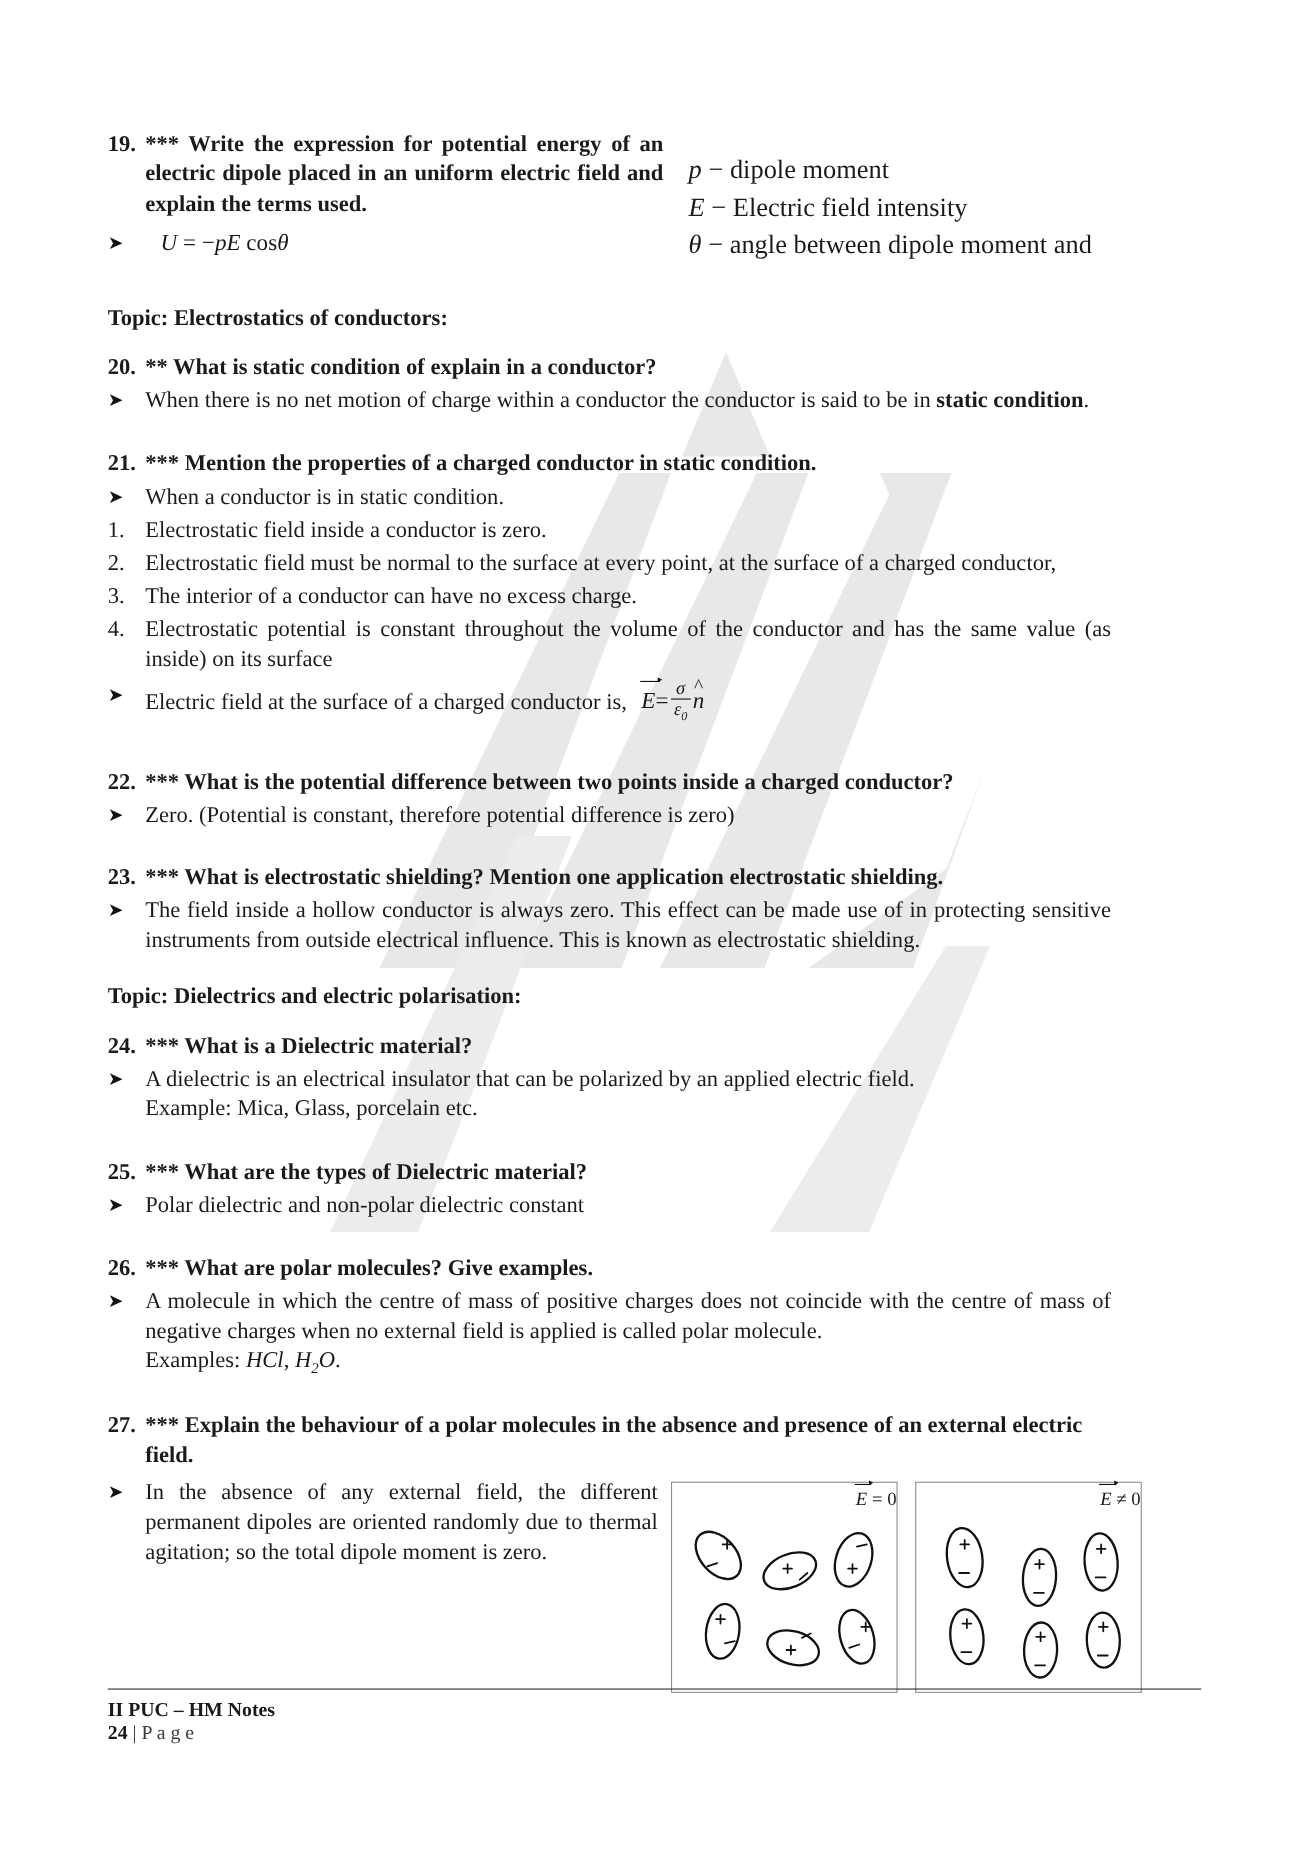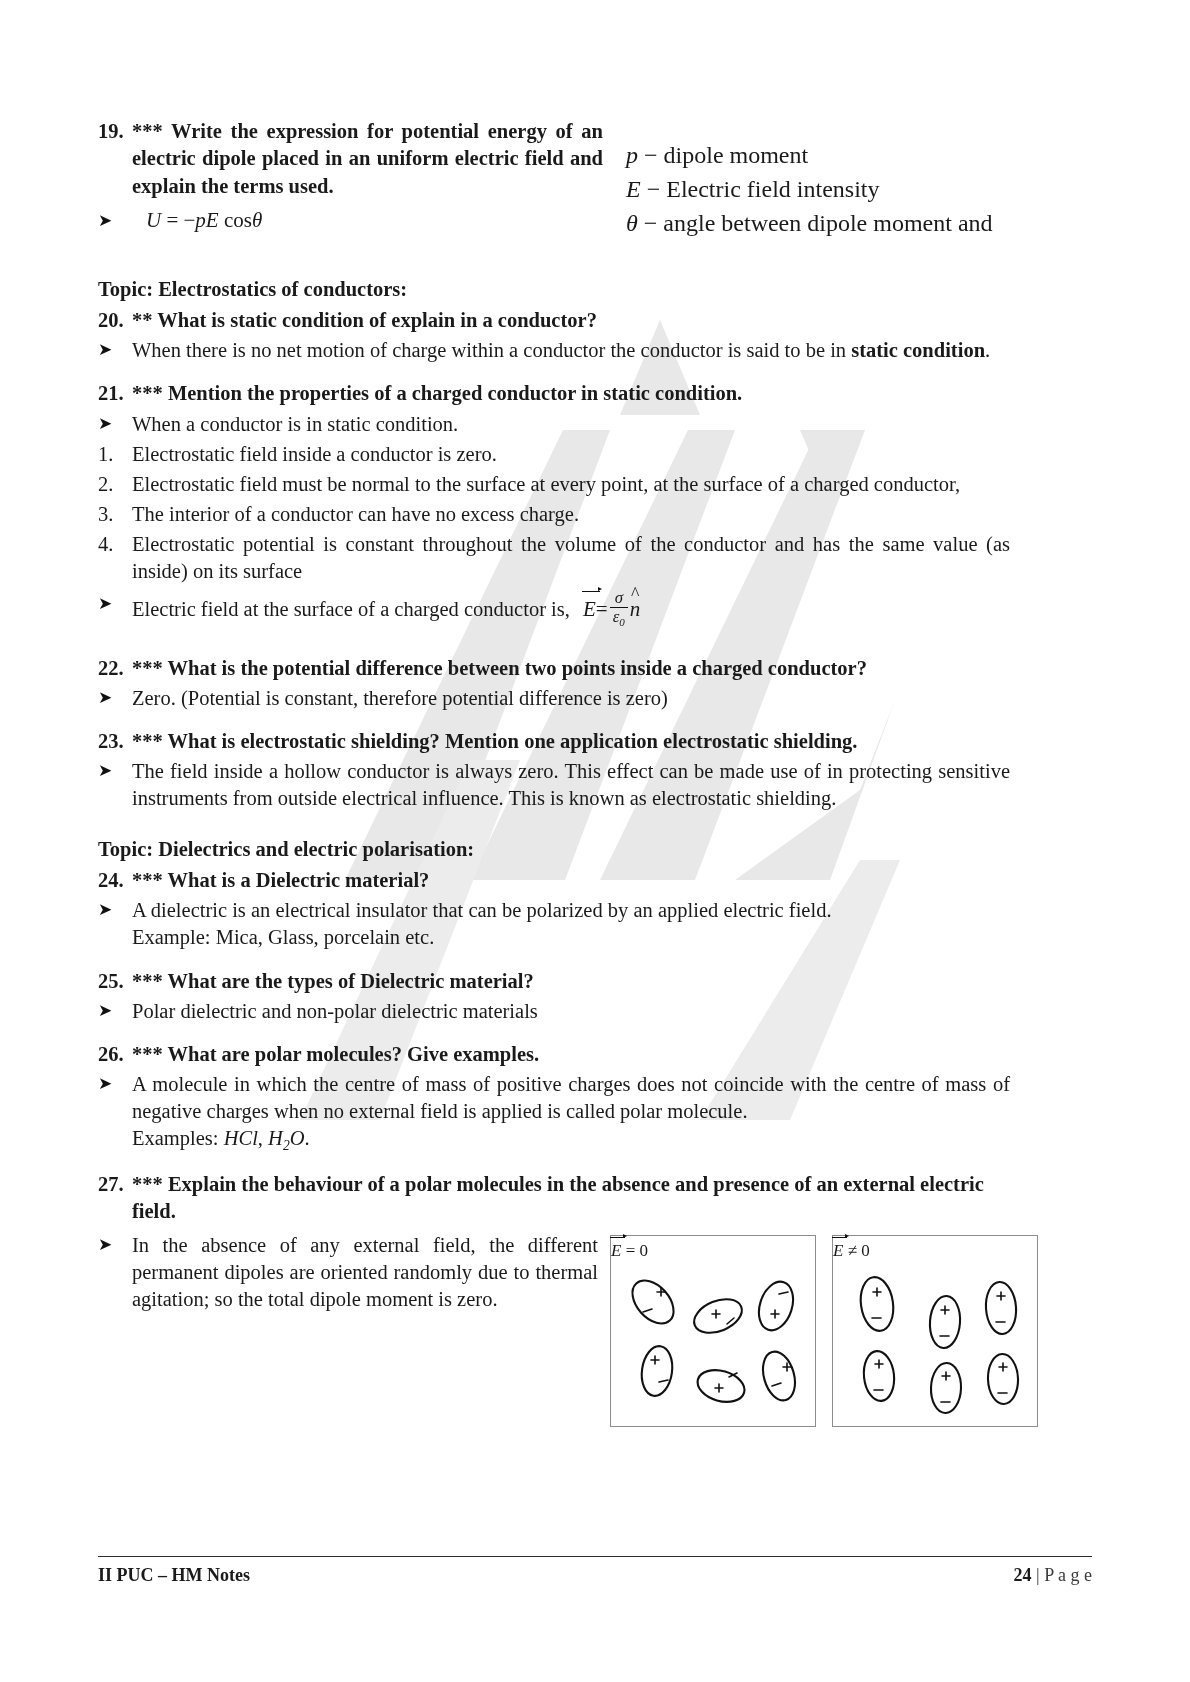--- a/index.html
+++ b/index.html
@@ -32,21 +32,21 @@
     z-index: 2;
   }
 
   
   .qhead {
     font-weight: bold;
     font-size: 20.5px;
     line-height: 1.33;
     display: flex;
     align-items: flex-start;
-    margin-top: 6px;
+    margin-top: 20px;
   }
   .qnum {
     flex: 0 0 34px;
     text-align: left;
   }
   .qtext { flex: 1 1 auto; }
 
   .bullet-row {
     display: flex;
     align-items: flex-start;
@@ -185,39 +185,40 @@
   .figbox {
     width: 206px;
     height: 192px;
     border: 1.2px solid #8d8d8d;
     background: #fff;
     position: relative;
   }
   .figbox .caption {
     position: absolute;
     top: 5px;
-    left: 0; right: 0;
-    text-align: left;
+    left: 14px; right: 0;
+    text-align: right;
     font-size: 17px;
   }
   .figbox svg { position: absolute; left: 0; top: 0; }
 
   
   .footer {
     position: absolute;
     left: 98px;
     right: 98px;
     bottom: 96px;
     border-top: 1.6px solid #2b2b2b;
     padding-top: 8px;
     display: flex;
     justify-content: space-between;
     align-items: baseline;
     font-size: 18px;
     z-index: 3;
+    flex-direction: column;
   }
   .footer-left { font-weight: bold; }
   .footer-right { color: #3a3a3a; }
   .footer-right .pg { font-weight: bold; color: #1a1a1a; }
 </style>
 </head>
 <body>
 
 <svg id="watermark" viewBox="0 0 1190 1682">
   <g fill="#e8e8e8">
@@ -367,21 +368,21 @@
 
   <div class="spacer-sm"></div>
 
   <div>
     <div class="qhead">
       <span class="qnum">25.</span>
       <span class="qtext">*** What are the types of Dielectric material?</span>
     </div>
     <div class="bullet-row">
       <span class="bullet-glyph">➤</span>
-      <span class="body-text nojust">Polar dielectric and non-polar dielectric materials</span>
+      <span class="body-text nojust">Polar dielectric and non-polar dielectric constant</span>
     </div>
   </div>
 
   <div class="spacer-sm"></div>
 
   <div>
     <div class="qhead">
       <span class="qnum">26.</span>
       <span class="qtext">*** What are polar molecules? Give examples.</span>
     </div>

